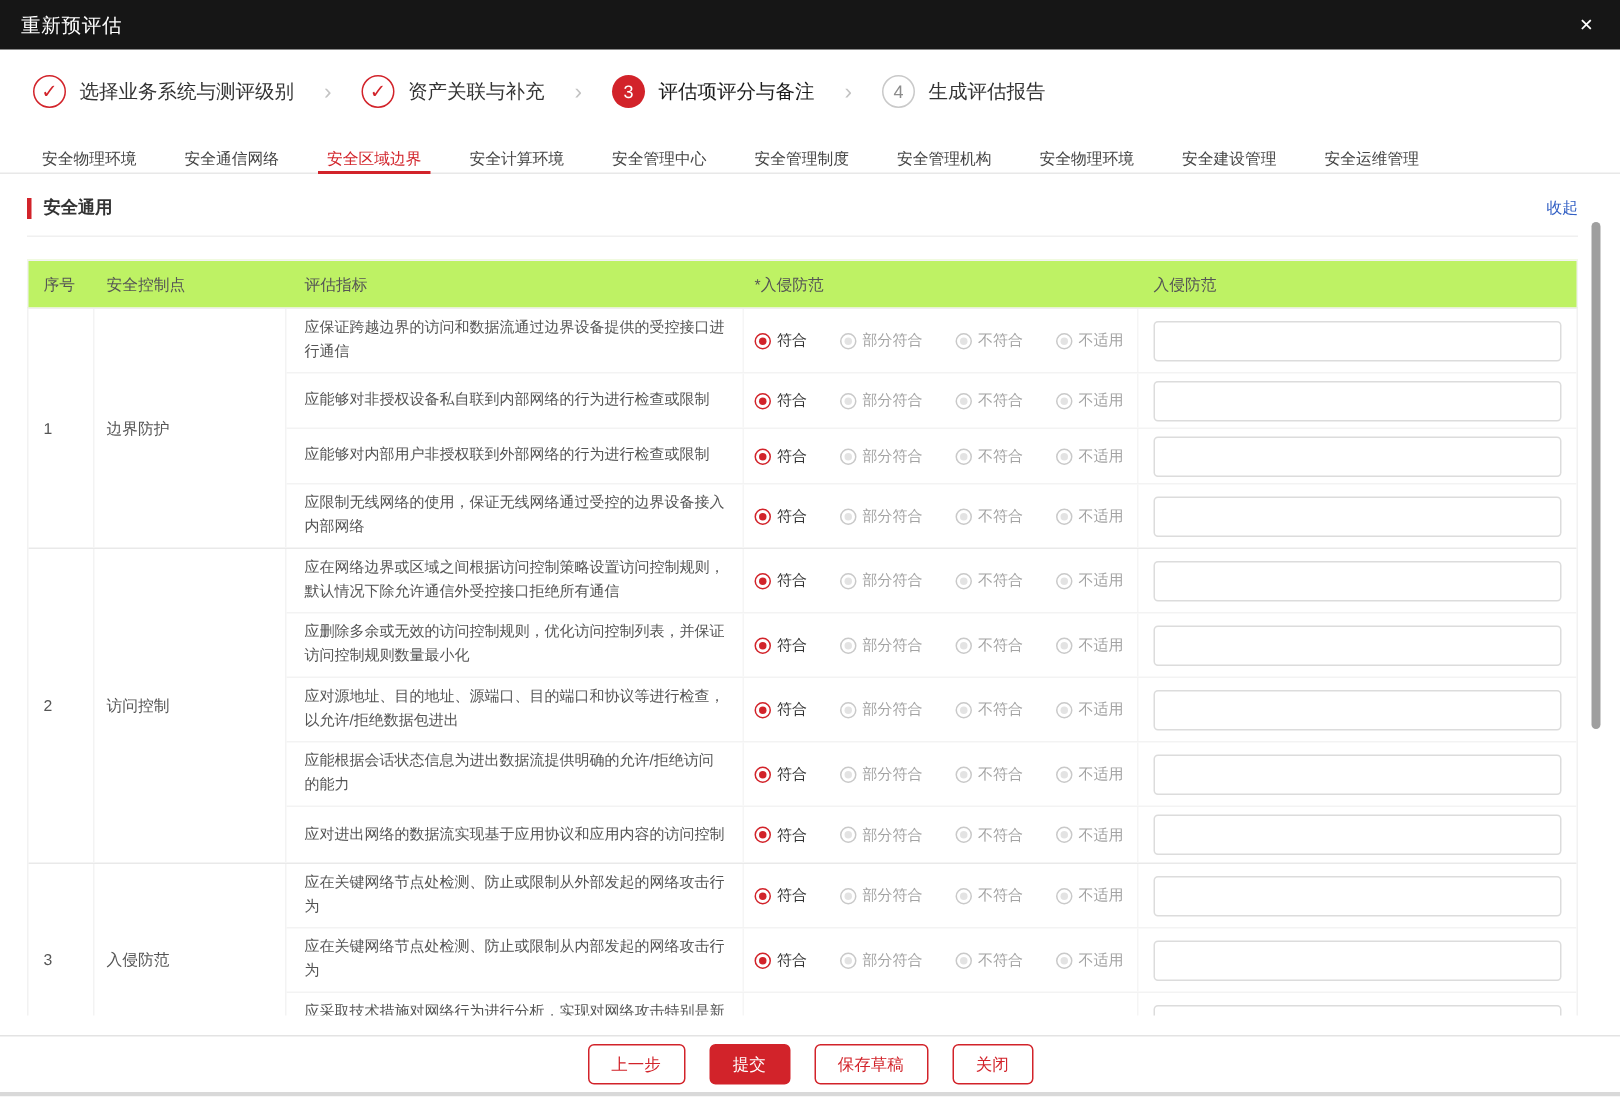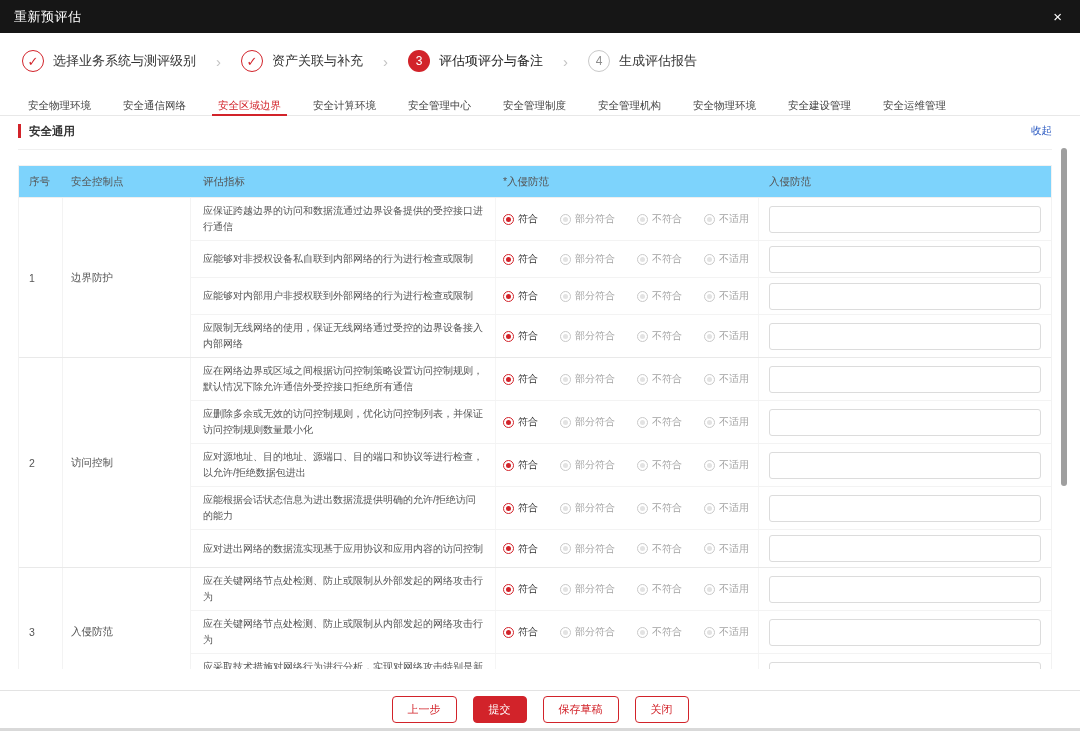--- a/index.html
+++ b/index.html
@@ -24,27 +24,27 @@
   .step-label{ font-size:13px; color:#333; }
   .step.active .step-label{ font-weight:normal; color:#1a1a1a; }
   .chevron{ color:#c3c3c3; font-size:15px; margin:0 20px; user-select:none; }
   
   .tabs{ display:flex; gap:20px; padding:0 22px; border-bottom:1px solid #e8e8e8; }
   .tab{ font-size:10.5px; color:#444; padding:11px 6px 1px; cursor:pointer;
     border-bottom:2px solid transparent; margin-bottom:-1px; white-space:nowrap; }
   .tab.active{ color:#d2232a; border-bottom-color:#d2232a; }
   
   .section-head{ display:flex; justify-content:space-between; align-items:center;
-    margin:8px 28px 0 18px; padding-bottom:11px; border-bottom:1px solid #f0f0f0; }
+    margin:16px 28px 0 18px; padding-bottom:11px; border-bottom:1px solid #f0f0f0; }
   .section-title{ font-size:11.5px; font-weight:bold; color:#333;
     border-left:3px solid #d2232a; padding-left:8px; line-height:14px; }
   .collapse-link{ font-size:10.5px; color:#3360c4; cursor:pointer; }
   
   .table-wrap{ margin:15px 28px 0 18px; height:504px; overflow:hidden; }
-  .t-header{ display:flex; background:#7dd3fc; height:32px; align-items:center;
+  .t-header{ display:flex; background:#bef264; height:32px; align-items:center;
     font-size:10.5px; color:#555; border:1px solid #f2f2f2; border-bottom:none; }
   .c-seq{ width:44px; padding-left:10px; flex:0 0 auto; }
   .c-cp{ width:128px; padding-left:8px; flex:0 0 auto; }
   .c-ind{ width:305px; padding-left:12px; flex:0 0 auto; }
   .c-comp{ width:263px; padding-left:7px; flex:0 0 auto; }
   .c-res{ flex:1; padding-left:10px; }
   .t-body{ border:1px solid #f2f2f2; border-top:1px solid #efefef; }
   .group{ display:flex; border-bottom:1px solid #e9e9e9; }
   .group:last-child{ border-bottom:none; }
   .group-seq{ width:44px; flex:0 0 auto; display:flex; align-items:center;

